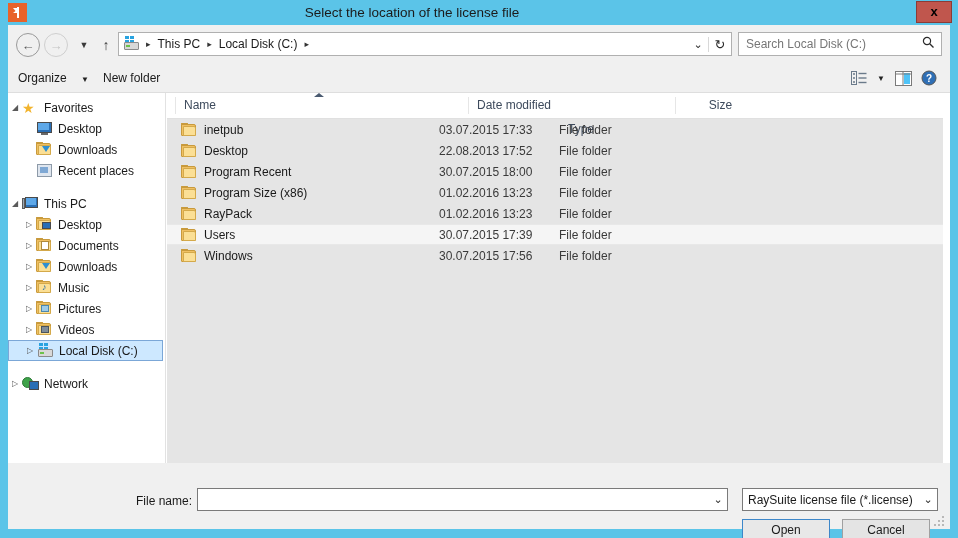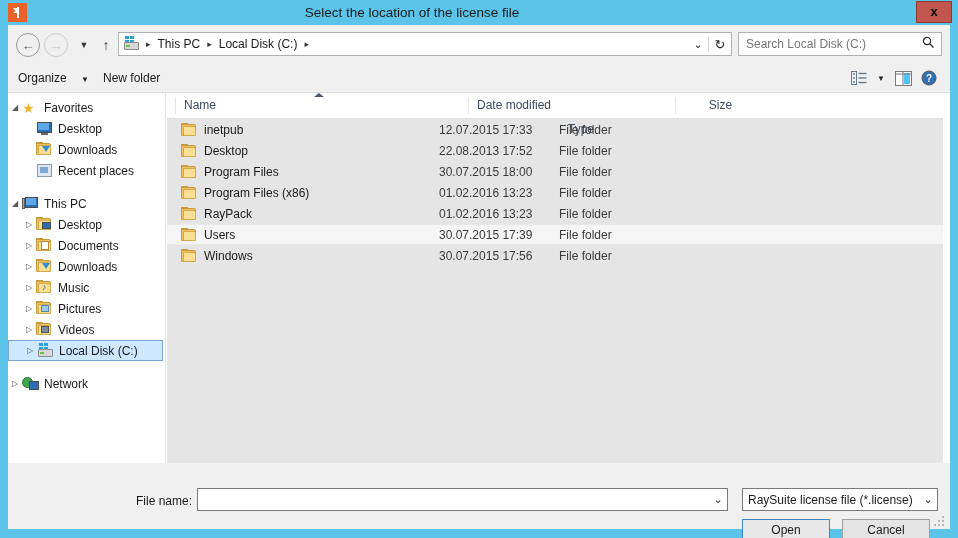--- a/index.html
+++ b/index.html
@@ -835,21 +835,21 @@
         <div class="rows">
           <div class="row">
             <span class="cell-name">
               <span class="folder-icon">
                 <span class="ic-folder-tab"></span>
                   <span class="ic-folder-back"></span>
                   <span class="ic-folder-front"></span>
               </span>
               <span>inetpub</span>
             </span>
-            <span class="cell-date">12.07.2015 17:33</span>
+            <span class="cell-date">03.07.2015 17:33</span>
             <span class="cell-type">File folder</span>
             <span class="cell-size"></span>
           </div>
           <div class="row">
             <span class="cell-name">
               <span class="folder-icon">
                 <span class="ic-folder-tab"></span>
                   <span class="ic-folder-back"></span>
                   <span class="ic-folder-front"></span>
               </span>
@@ -859,34 +859,34 @@
             <span class="cell-type">File folder</span>
             <span class="cell-size"></span>
           </div>
           <div class="row">
             <span class="cell-name">
               <span class="folder-icon">
                 <span class="ic-folder-tab"></span>
                   <span class="ic-folder-back"></span>
                   <span class="ic-folder-front"></span>
               </span>
-              <span>Program Files</span>
+              <span>Program Recent</span>
             </span>
             <span class="cell-date">30.07.2015 18:00</span>
             <span class="cell-type">File folder</span>
             <span class="cell-size"></span>
           </div>
           <div class="row">
             <span class="cell-name">
               <span class="folder-icon">
                 <span class="ic-folder-tab"></span>
                   <span class="ic-folder-back"></span>
                   <span class="ic-folder-front"></span>
               </span>
-              <span>Program Files (x86)</span>
+              <span>Program Size (x86)</span>
             </span>
             <span class="cell-date">01.02.2016 13:23</span>
             <span class="cell-type">File folder</span>
             <span class="cell-size"></span>
           </div>
           <div class="row">
             <span class="cell-name">
               <span class="folder-icon">
                 <span class="ic-folder-tab"></span>
                   <span class="ic-folder-back"></span>

